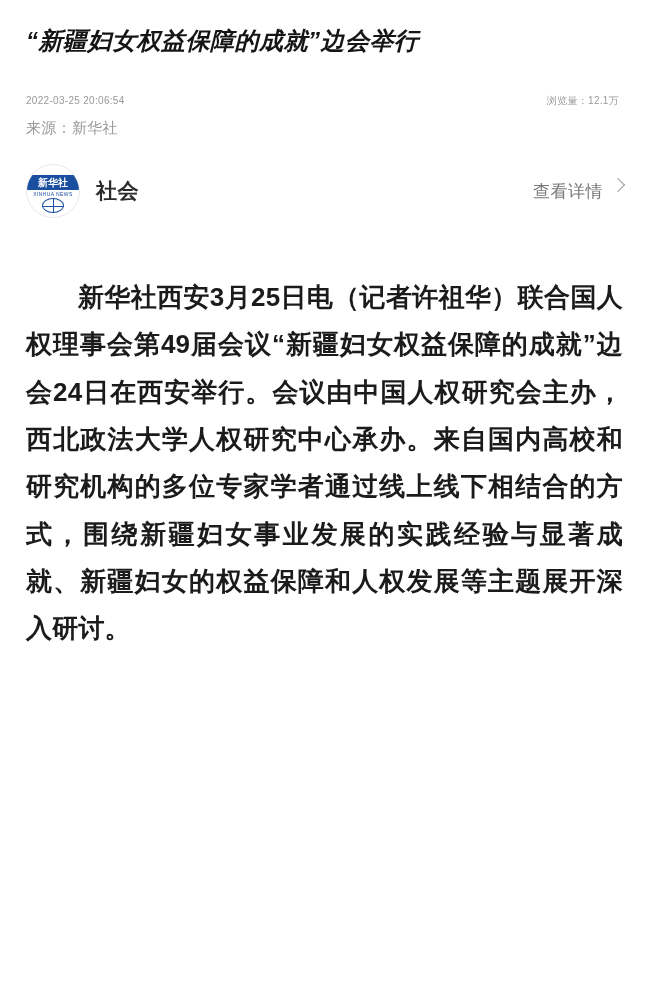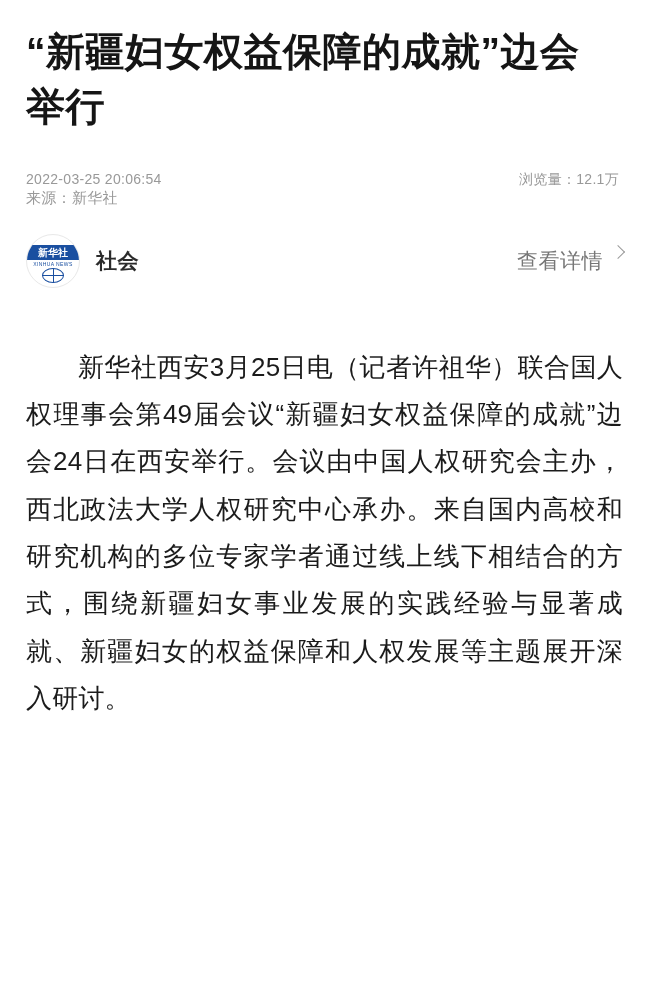--- a/index.html
+++ b/index.html
@@ -15,44 +15,46 @@
     overflow: hidden;
   }
   .page {
     width: 649px;
     height: 988px;
     box-sizing: border-box;
     padding: 0 26px;
     position: relative;
   }
   .article-title {
-    font-size: 39px;
+    font-size: 24px;
     font-weight: bold;
     line-height: 1.42;
     letter-spacing: 0.5px;
     color: #151515;
     margin: 24px 0 0 0;
     padding-right: 6px;
+    font-style: italic;
   }
   .meta-row {
     display: flex;
     justify-content: space-between;
     align-items: baseline;
     margin-top: 36px;
-    font-size: 14px;
+    font-size: 10px;
     color: #999999;
   }
   .meta-date {
     letter-spacing: 0.3px;
   }
   .meta-views {
     letter-spacing: 0.3px;
     padding-right: 4px;
   }
   .meta-source {
+    margin-top: 11px;
     font-size: 15px;
     color: #999999;
     letter-spacing: 0.3px;
   }
   .source-row {
     display: flex;
     align-items: center;
     justify-content: space-between;
     margin-top: 26px;
     padding-bottom: 8px;
@@ -128,21 +130,21 @@
   .source-name {
     margin-left: 16px;
     font-size: 21px;
     color: #2b2b2b;
     letter-spacing: 0.5px;
     font-weight: bold;
   }
   .source-right {
     display: flex;
     align-items: flex-start;
-    font-size: 21px;
+    font-size: 17px;
     color: #777777;
     letter-spacing: 0.5px;
     font-family: Liberation Serif, serif;
   }
   .chevron {
     display: inline-block;
     width: 9px;
     height: 9px;
     border-right: 1.6px solid #999999;
     border-top: 1.6px solid #999999;
@@ -154,20 +156,21 @@
     margin-top: 48px;
     font-size: 26px;
     line-height: 1.82;
     color: #1b1b1b;
     letter-spacing: 0.2px;
   }
   .body-text p {
     margin: 16px 0 22px 0;
     text-indent: 2em;
     text-align: justify;
+    font-weight: bold;
   }
   .body-text p:last-child {
     margin-bottom: 0;
   }
 </style>
 </head>
 <body>
 
 <div class="page">
 

